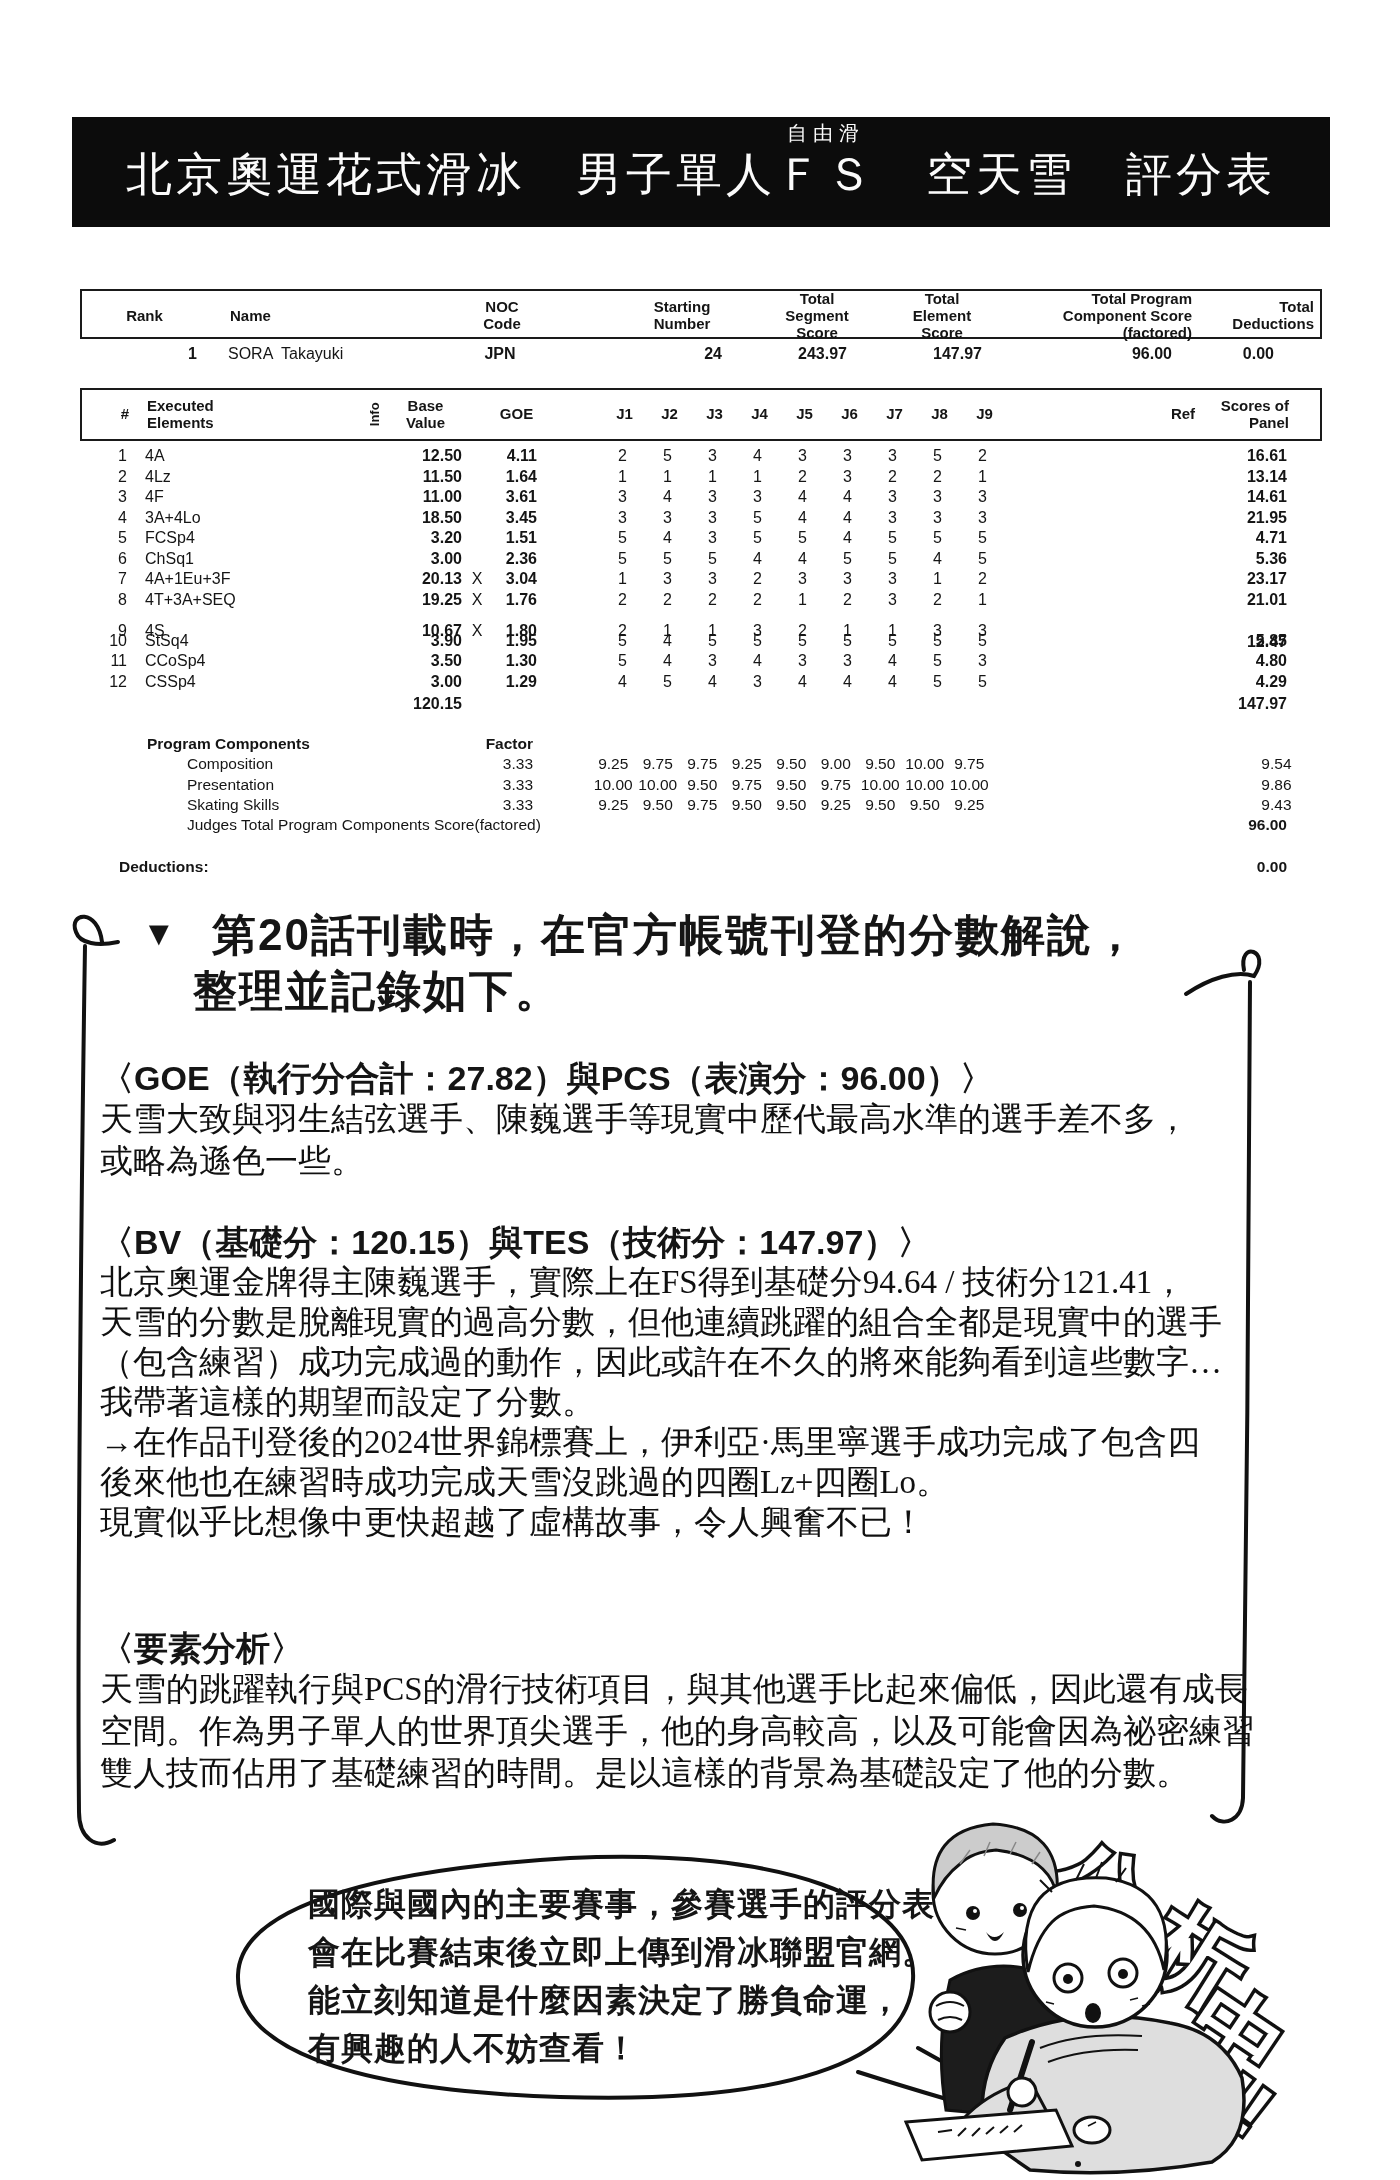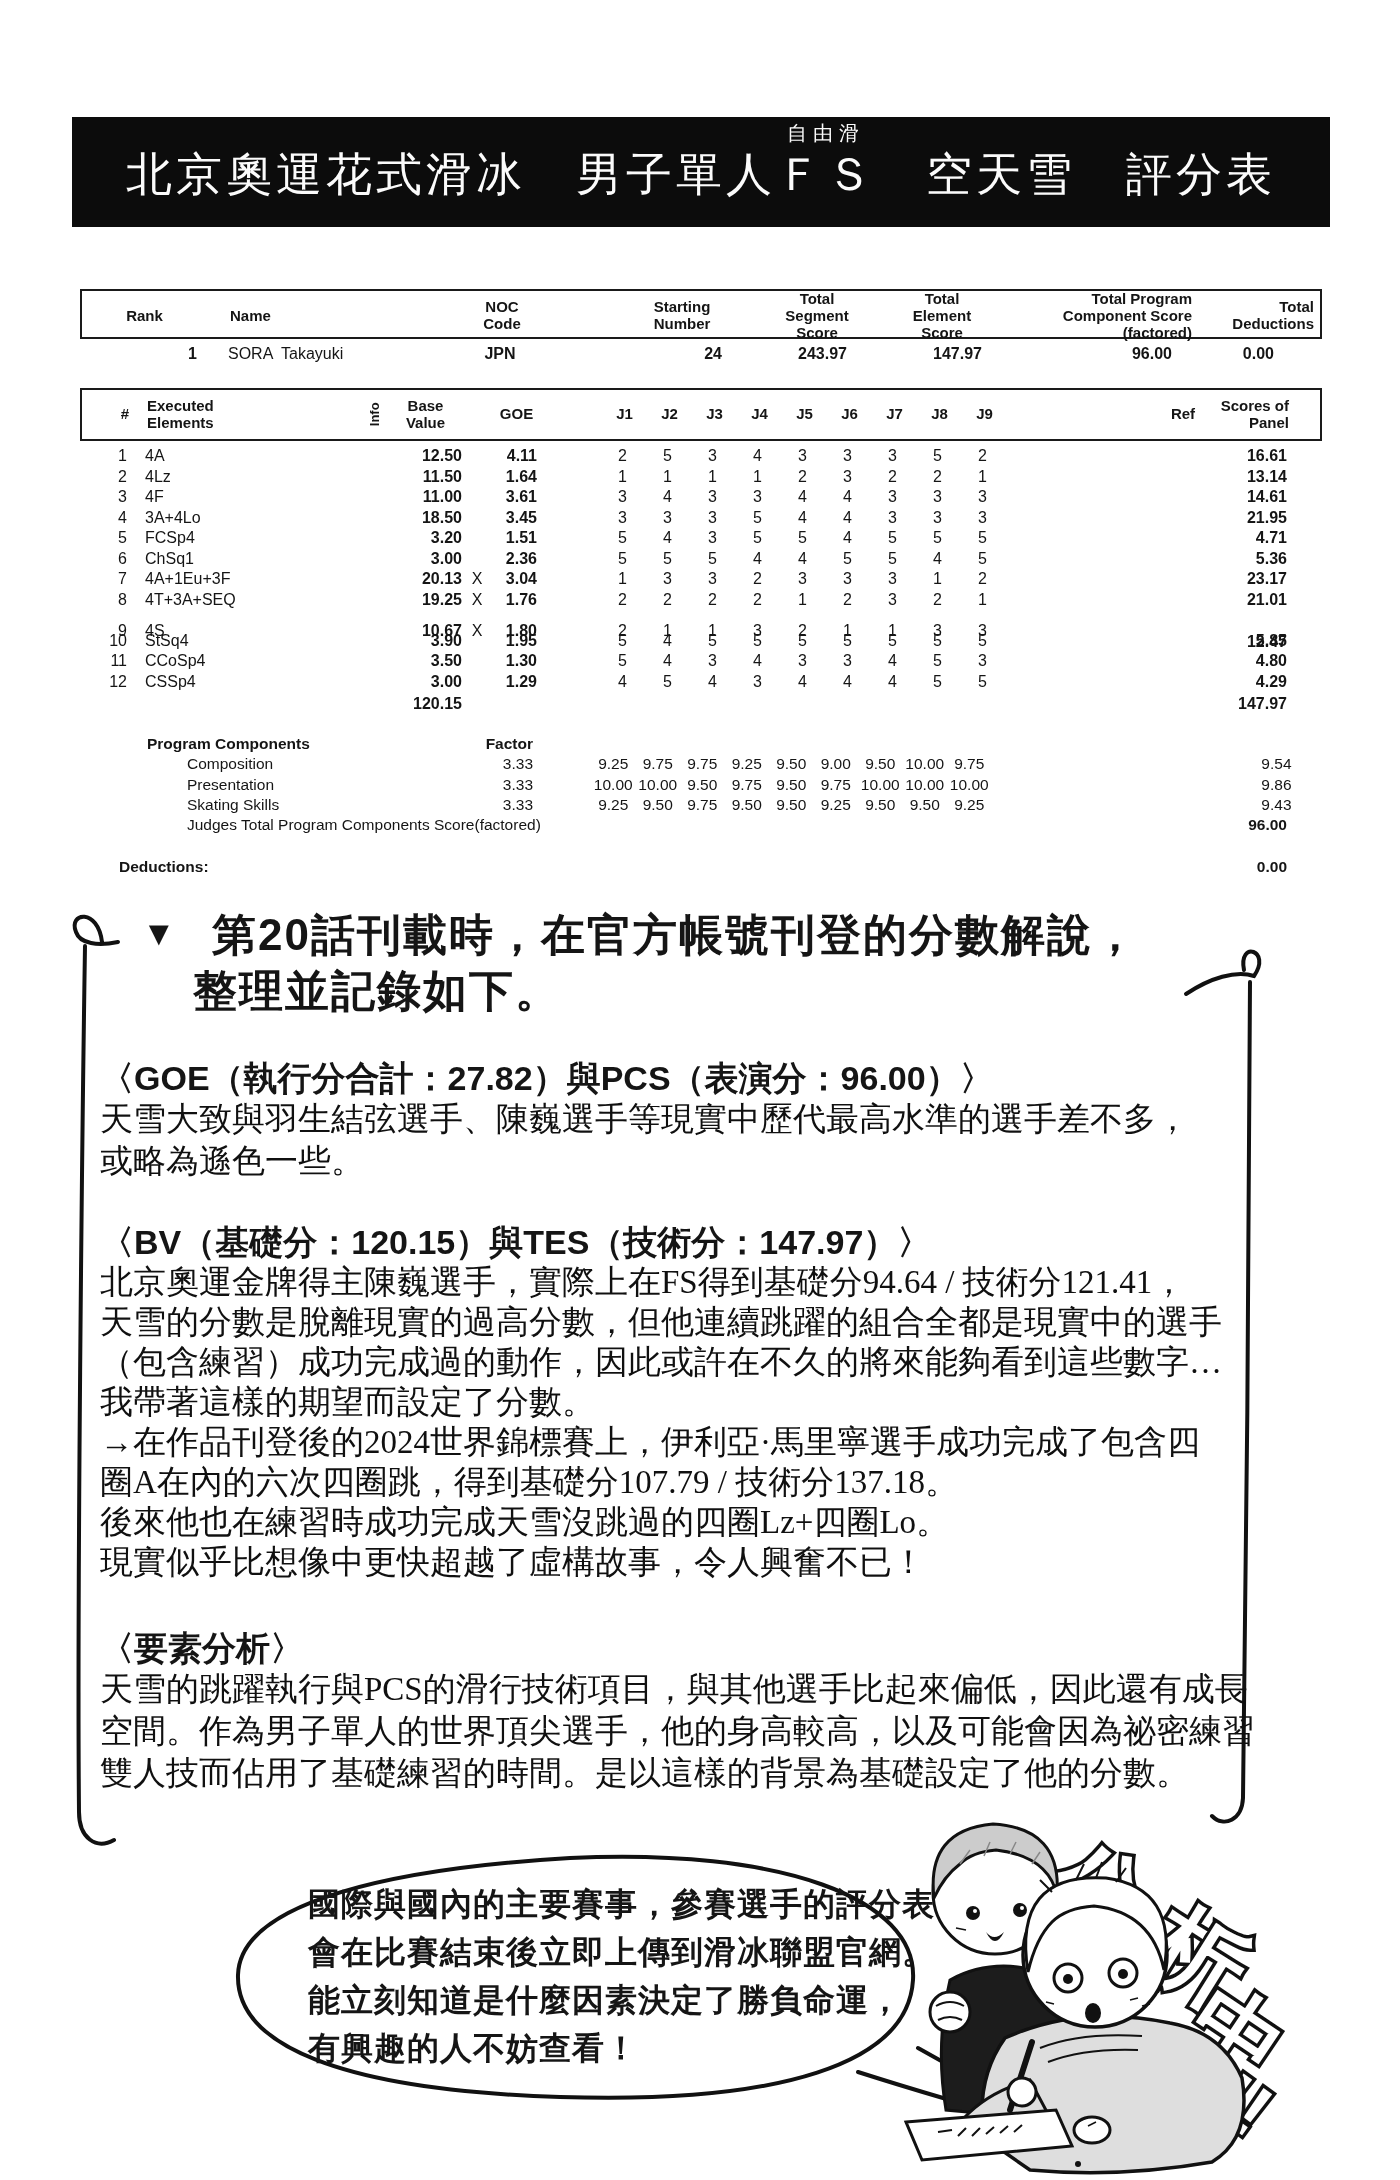--- a/index.html
+++ b/index.html
@@ -491,21 +491,20 @@
     </div>
 
   <div class="abs sec-head" style="left:100px;top:1220px;">〈BV（基礎分：120.15）與TES（技術分：147.97）〉</div>
   <div class="abs sec-body lh40" style="left:100px;top:1262px;">
 
   <div class="ln">北京奧運金牌得主陳巍選手，實際上在FS得到基礎分94.64 / 技術分121.41，</div>
       <div class="ln">天雪的分數是脫離現實的過高分數，但他連續跳躍的組合全都是現實中的選手</div>
       <div class="ln">（包含練習）成功完成過的動作，因此或許在不久的將來能夠看到這些數字…</div>
       <div class="ln">我帶著這樣的期望而設定了分數。</div>
       <div class="ln">→在作品刊登後的2024世界錦標賽上，伊利亞·馬里寧選手成功完成了包含四</div>
-      <div class="ln">圈A在內的六次四圈跳，得到基礎分107.79 / 技術分137.18。</div>
       <div class="ln">後來他也在練習時成功完成天雪沒跳過的四圈Lz+四圈Lo。</div>
       <div class="ln">現實似乎比想像中更快超越了虛構故事，令人興奮不已！</div>
     </div>
 
   <div class="abs sec-head" style="left:100px;top:1626px;">〈要素分析〉</div>
   <div class="abs sec-body lh42" style="left:100px;top:1668px;">
 
   <div class="ln">天雪的跳躍執行與PCS的滑行技術項目，與其他選手比起來偏低，因此還有成長</div>
       <div class="ln">空間。作為男子單人的世界頂尖選手，他的身高較高，以及可能會因為祕密練習</div>
       <div class="ln">雙人技而佔用了基礎練習的時間。是以這樣的背景為基礎設定了他的分數。</div>

